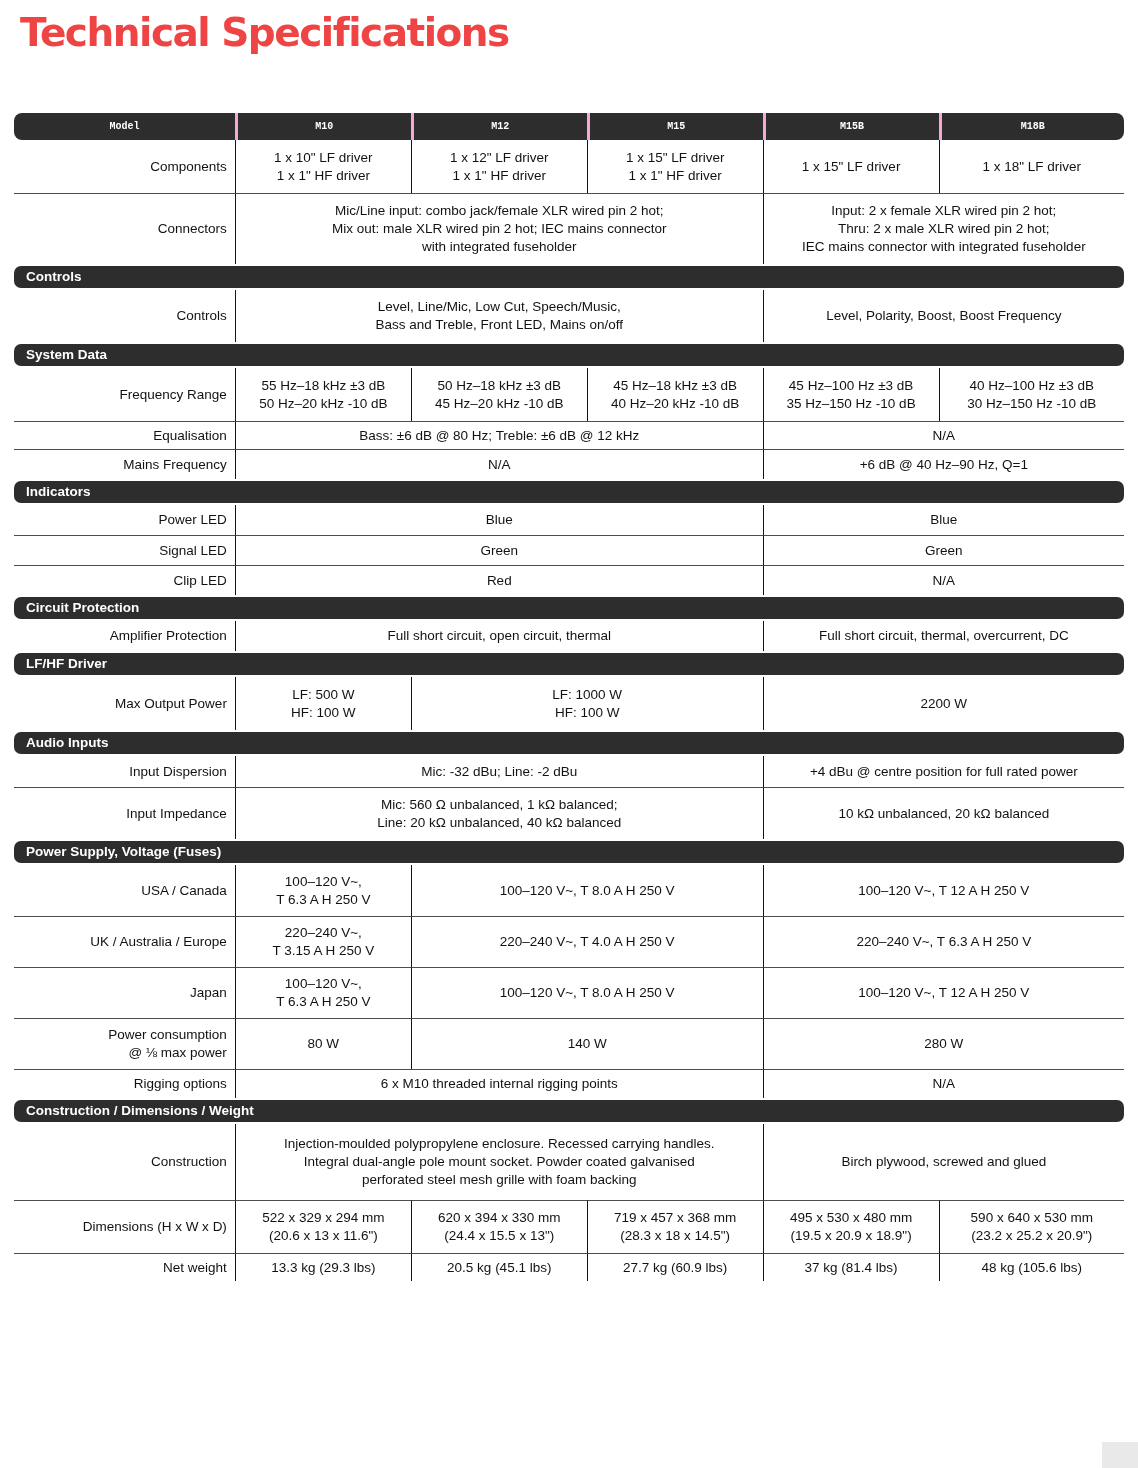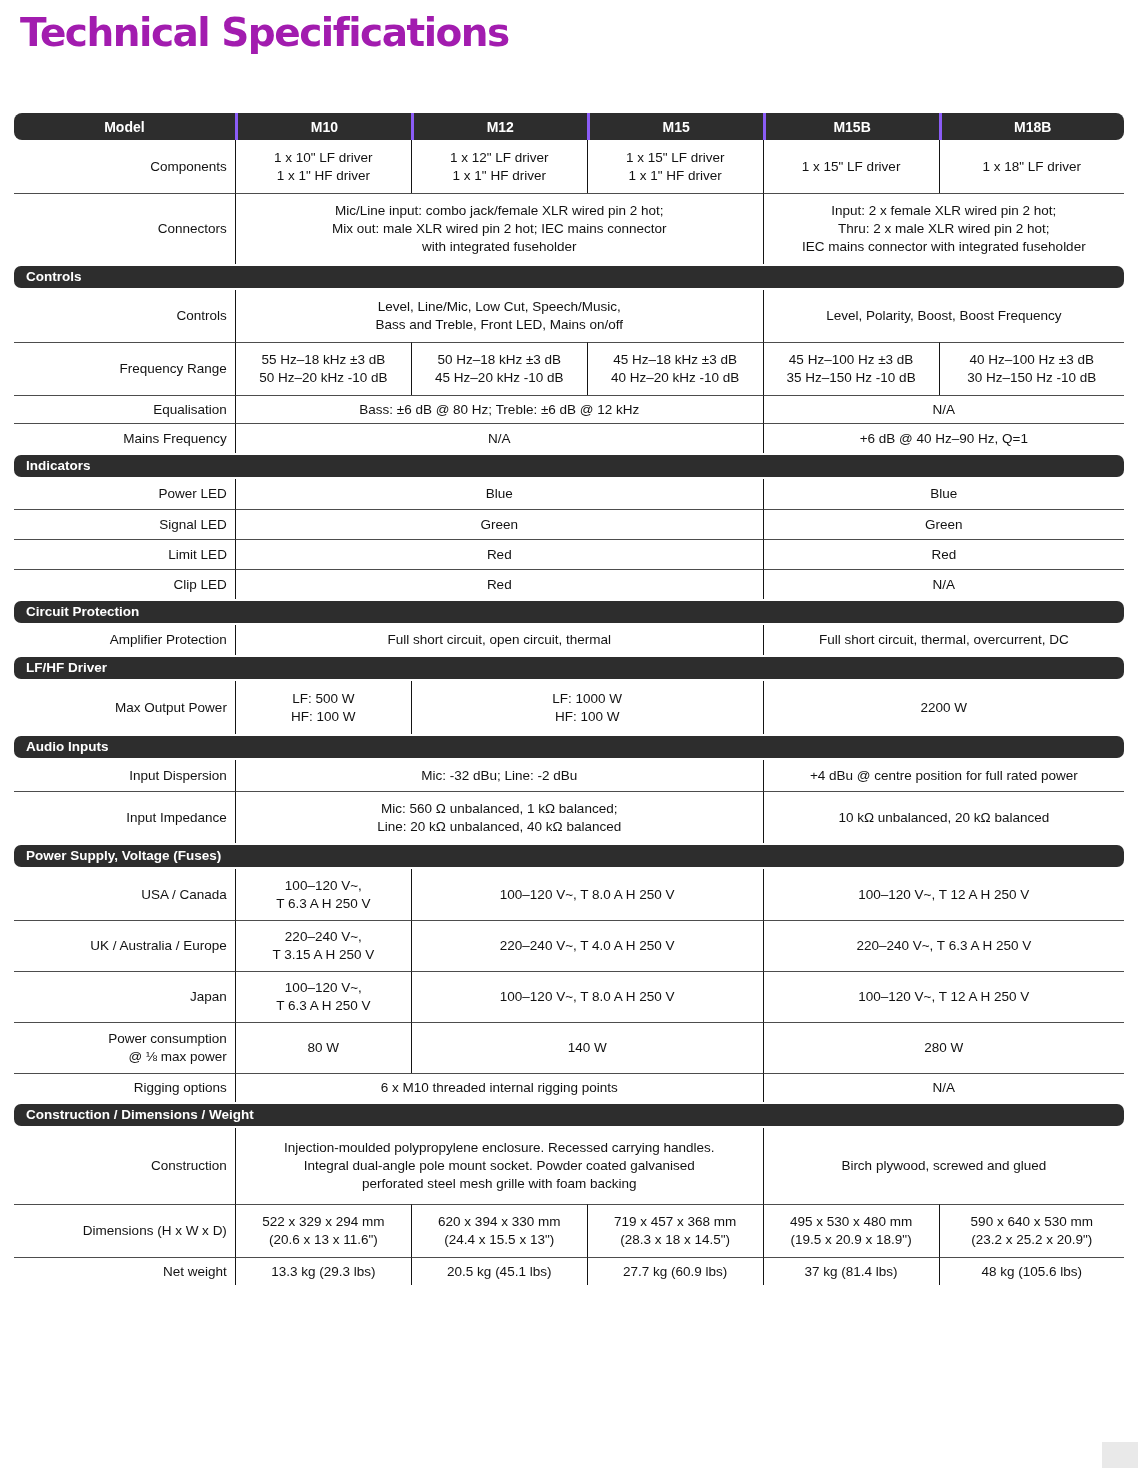--- a/index.html
+++ b/index.html
@@ -9,21 +9,21 @@
     font-family: "Liberation Sans", sans-serif;
     color: #121212;
     position: relative;
     overflow: hidden;
   }
   .page-title {
     font-family: "DejaVu Sans", "Liberation Sans", sans-serif;
     font-weight: bold;
     font-size: 39px;
     letter-spacing: -1.5px;
-    color: #a21caf;
+    color: #ef4444;
     margin: 10px 0 0 20px;
     height: 47px;
   }
   table.spec {
     border-collapse: separate;
     border-spacing: 0;
     table-layout: fixed;
     width: 1110px;
     margin: 56px 14px 0 14px;
   }
@@ -31,27 +31,28 @@
   col.c-m10   { width: 15.85%; }
   col.c-m12   { width: 15.85%; }
   col.c-m15   { width: 15.85%; }
   col.c-m15b  { width: 15.85%; }
   col.c-m18b  { width: 16.7%; }
 
   tr.head th {
     background: #2d2d2d;
     color: #ffffff;
     font-weight: bold;
-    font-size: 14px;
+    font-size: 10px;
     text-align: center;
     vertical-align: middle;
     height: 16px;
     padding: 2px 4px;
-  }
-  tr.head th + th { border-left: 3px solid #8b5cf6; margin-top: 28px; }
+    font-family: Liberation Mono, monospace;
+  }
+  tr.head th + th { border-left: 3px solid #f9a8d4; margin-top: 28px; }
   tr.head th.first { border-radius: 8px 0 0 8px; }
   tr.head th.last  { border-radius: 0 8px 8px 0; }
 
   tr.section td { padding: 0; height: 26px; vertical-align: middle; }
   .bar {
     background: #2d2d2d;
     color: #ffffff;
     font-weight: bold;
     font-size: 13.5px;
     border-radius: 7px;
@@ -137,20 +138,25 @@
         </td>
   </tr>
 
   <tr class="data" style="height:52px">
     <td class="lbl">Controls</td>
     <td class="val v" colspan="3">Level, Line/Mic, Low Cut, Speech/Music,
 Bass and Treble, Front LED, Mains on/off</td>
     <td class="val v" colspan="2">Level, Polarity, Boost, Boost Frequency</td>
   </tr>
 
+  <tr class="section">
+    <td colspan="6">
+          <div class="bar">System Data</div>
+        </td>
+  </tr>
 
   <tr class="data" style="height:53px">
     <td class="lbl">Frequency Range</td>
     <td class="val v">55 Hz–18 kHz ±3 dB
 50 Hz–20 kHz -10 dB</td>
     <td class="val v">50 Hz–18 kHz ±3 dB
 45 Hz–20 kHz -10 dB</td>
     <td class="val v">45 Hz–18 kHz ±3 dB
 40 Hz–20 kHz -10 dB</td>
     <td class="val v">45 Hz–100 Hz ±3 dB
@@ -184,25 +190,20 @@
     <td class="val v" colspan="3">Blue</td>
     <td class="val v" colspan="2">Blue</td>
   </tr>
 
   <tr class="data" style="height:30px">
     <td class="lbl">Signal LED</td>
     <td class="val v" colspan="3">Green</td>
     <td class="val v" colspan="2">Green</td>
   </tr>
 
-  <tr class="data" style="height:30px">
-    <td class="lbl">Limit LED</td>
-    <td class="val v" colspan="3">Red</td>
-    <td class="val v" colspan="2">Red</td>
-  </tr>
 
   <tr class="data" style="height:30px">
     <td class="lbl">Clip LED</td>
     <td class="val v" colspan="3">Red</td>
     <td class="val v" colspan="2">N/A</td>
   </tr>
 
   <tr class="section">
     <td colspan="6">
           <div class="bar">Circuit Protection</div>

